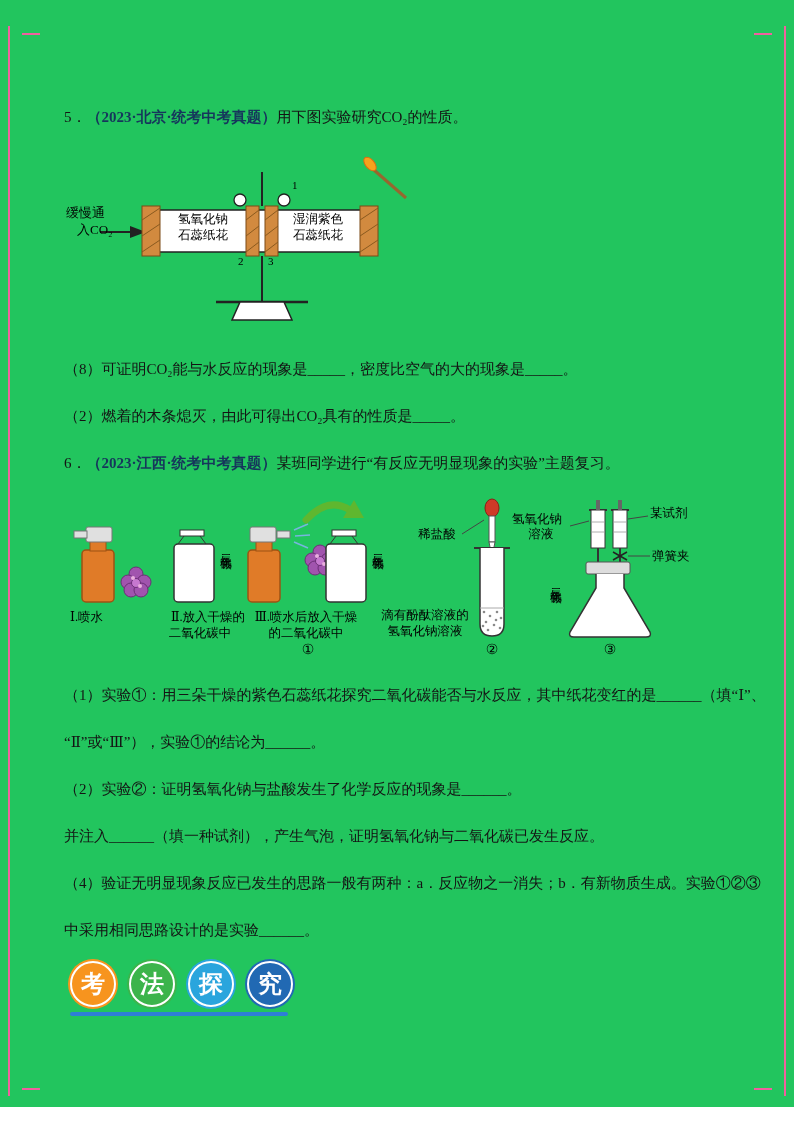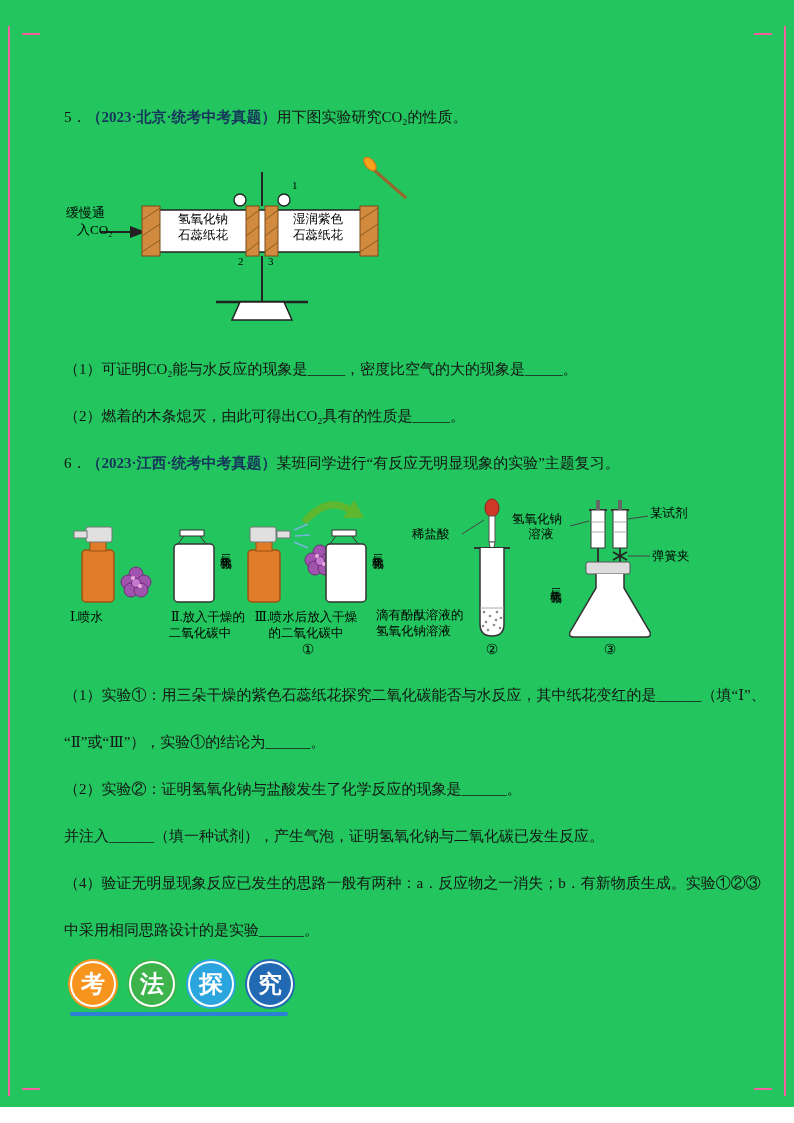--- a/index.html
+++ b/index.html
@@ -11,21 +11,21 @@
   .src{color:#16365c;font-weight:700}
   .indent{text-indent:2em}
   .mt12{margin-top:8px}
   .mt6{margin-top:6px}
   .figure{position:relative}
   .fig5{width:380px;height:190px;margin:4px 0 0 0}
   .fig6{width:664px;height:170px;margin:2px 0 2px 6px}
   .figure svg{position:absolute;left:0;top:0}
   .fl{position:absolute;font-size:12.5px;line-height:15px;color:#000;white-space:nowrap}
   .fl.c{text-align:center}
-  .fl.r{text-align:left}
+  .fl.r{text-align:center}
   .fl.big{font-size:13px}
   .fl.sm{font-size:11px}
   .fl.v{writing-mode:vertical-rl;text-orientation:upright;font-size:11.5px;letter-spacing:1px}
   .fl.circ{font-size:14px}
   .badge{position:relative;height:62px;margin:12px 0 6px 6px;display:flex;gap:13px;align-items:flex-start}
   .bc{width:42px;height:42px;border-radius:50%;color:#fff;font-size:24px;font-weight:700;
       display:flex;align-items:center;justify-content:center;border:2px solid #fff;
       font-family:"Liberation Sans","DejaVu Sans",sans-serif}
   .badge-underline{position:absolute;left:0;top:51px;width:218px;height:4px;border-radius:2px}
 </style>
@@ -83,21 +83,21 @@
       <div class="fl big" style="left:13px;top:74px">入CO₂</div>
       <div class="fl c" style="left:98px;top:64px;width:82px">氢氧化钠</div>
       <div class="fl c" style="left:98px;top:80px;width:82px">石蕊纸花</div>
       <div class="fl c" style="left:214px;top:64px;width:80px">湿润紫色</div>
       <div class="fl c" style="left:214px;top:80px;width:80px">石蕊纸花</div>
       <div class="fl sm" style="left:228px;top:30px">1</div>
       <div class="fl sm" style="left:174px;top:106px">2</div>
       <div class="fl sm" style="left:204px;top:106px">3</div>
     </div>
 
-    <p class="line">（1）可证明CO₂能与水反应的现象是_____，密度比空气的大的现象是_____。</p>
+    <p class="line">（8）可证明CO₂能与水反应的现象是_____，密度比空气的大的现象是_____。</p>
     <p class="line mt12">（2）燃着的木条熄灭，由此可得出CO₂具有的性质是_____。</p>
 
     <p class="line mt6"><span>6．</span><span class="src">（2023·江西·统考中考真题）</span><span>某班同学进行“有反应无明显现象的实验”主题复习。</span></p>
 
     <div class="figure fig6">
       <svg width="664" height="170" viewBox="0 0 664 170">
         <g>
           <rect x="12" y="56" width="32" height="52" rx="4" fill="#e07b28" stroke="#9c5313" stroke-width="1.5"></rect>
           <rect x="20" y="47" width="16" height="10" fill="#e07b28" stroke="#9c5313"></rect>
           <rect x="16" y="33" width="26" height="15" rx="2" fill="#e0e0e0" stroke="#777"></rect>

